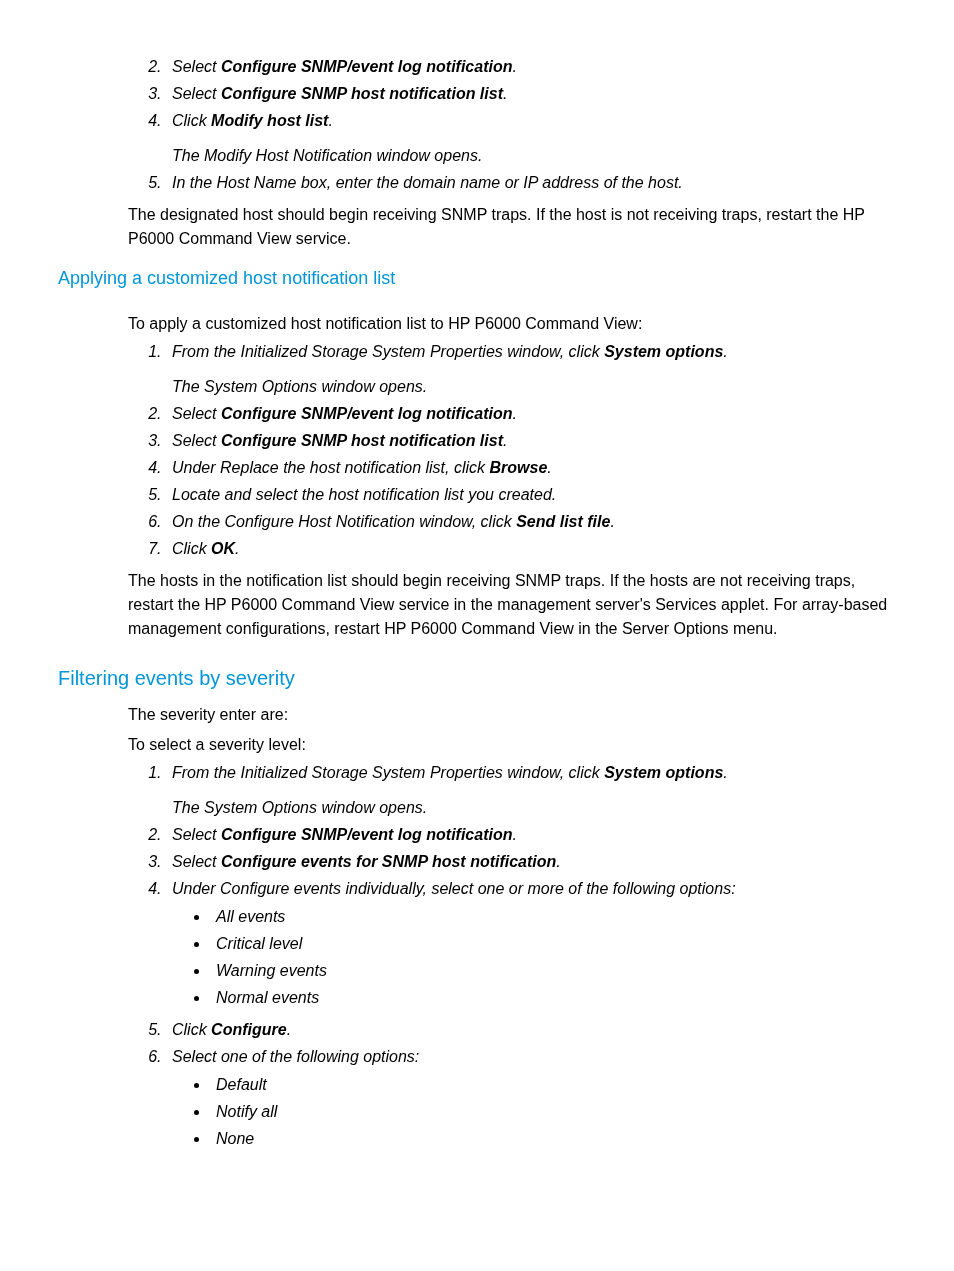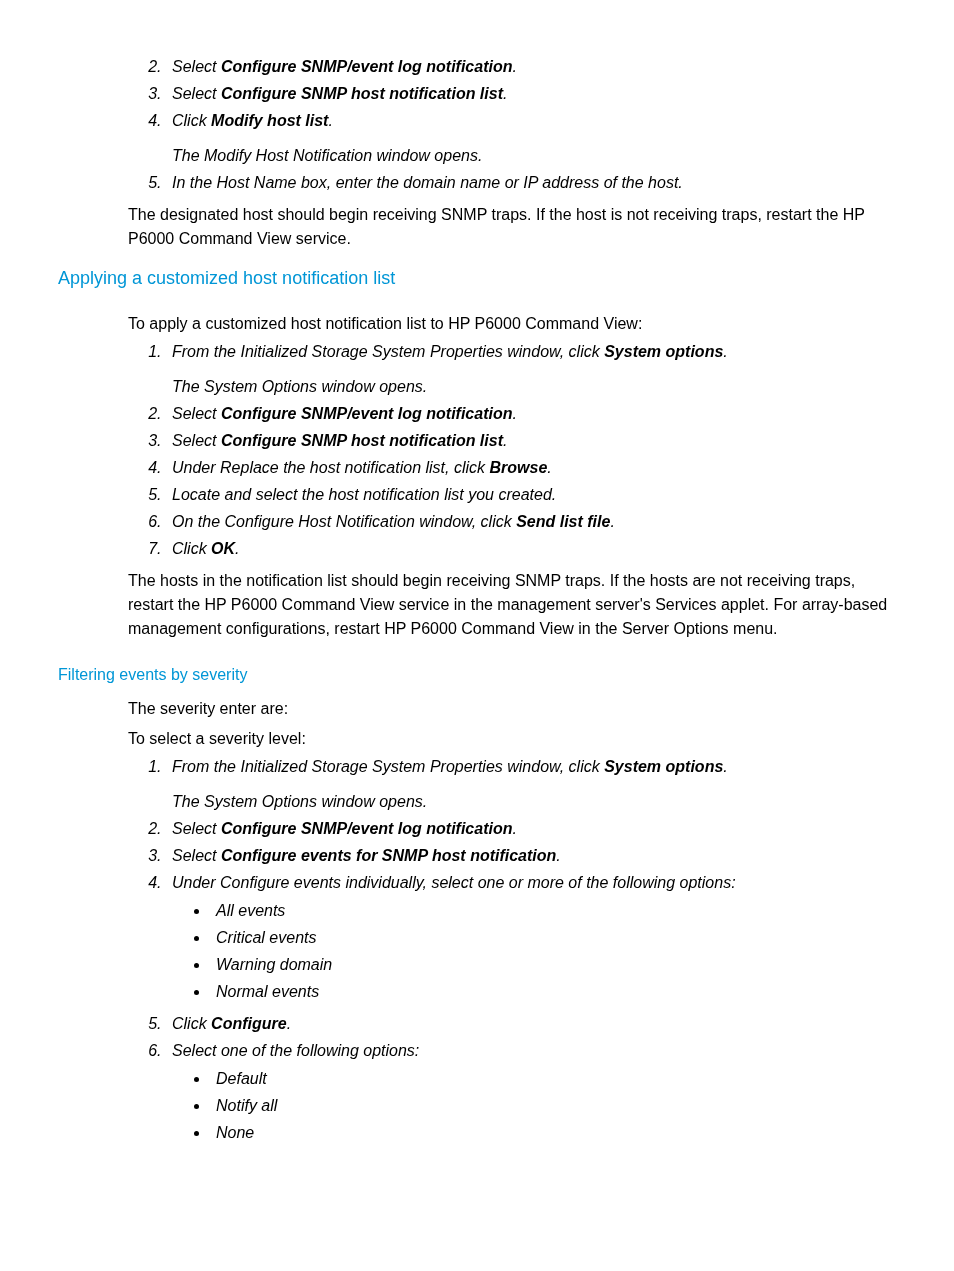--- a/index.html
+++ b/index.html
@@ -39,21 +39,21 @@
     font-family: Arial, Helvetica, sans-serif;
     font-weight: normal;
     color: #0096d6;
     font-size: 18px;
     margin: 14px 0 20px -70px;
   }
   h2.section {
     font-family: Arial, Helvetica, sans-serif;
     font-weight: normal;
     color: #0096d6;
-    font-size: 16px;
+    font-size: 20px;
     margin: 22px 0 10px -70px;
   }
   ul.bullets {
     list-style: disc;
     margin: 2px 0 8px 0;
     padding-left: 38px;
   }
   ul.bullets > li {
     padding-left: 6px;
     margin-bottom: 3px;
@@ -93,22 +93,22 @@
 
   <h2 class="section">Filtering events by severity</h2>
   <p class="para" style="margin-top:6px;margin-bottom:4px">The severity enter are:</p>
   <p class="para" style="margin-top:6px;margin-bottom:4px">To select a severity level:</p>
   <ol class="top" id="sec2-list">
       <li>From the Initialized Storage System Properties window, click <b>System options</b>.<div class="sub">The System Options window opens.</div></li>
       <li>Select <b>Configure SNMP/event log notification</b>.</li>
       <li>Select <b>Configure events for SNMP host notification</b>.</li>
       <li>Under Configure events individually, select one or more of the following options:<ul class="bullets nested">
           <li>All events</li>
-          <li>Critical events</li>
-          <li>Warning domain</li>
+          <li>Critical level</li>
+          <li>Warning events</li>
           <li>Normal events</li>
         </ul></li>
       <li>Click <b>Configure</b>.</li>
       <li>Select one of the following options:<ul class="bullets nested">
           <li>Default</li>
           <li>Notify all</li>
           <li>None</li>
         </ul></li>
     </ol>
 

